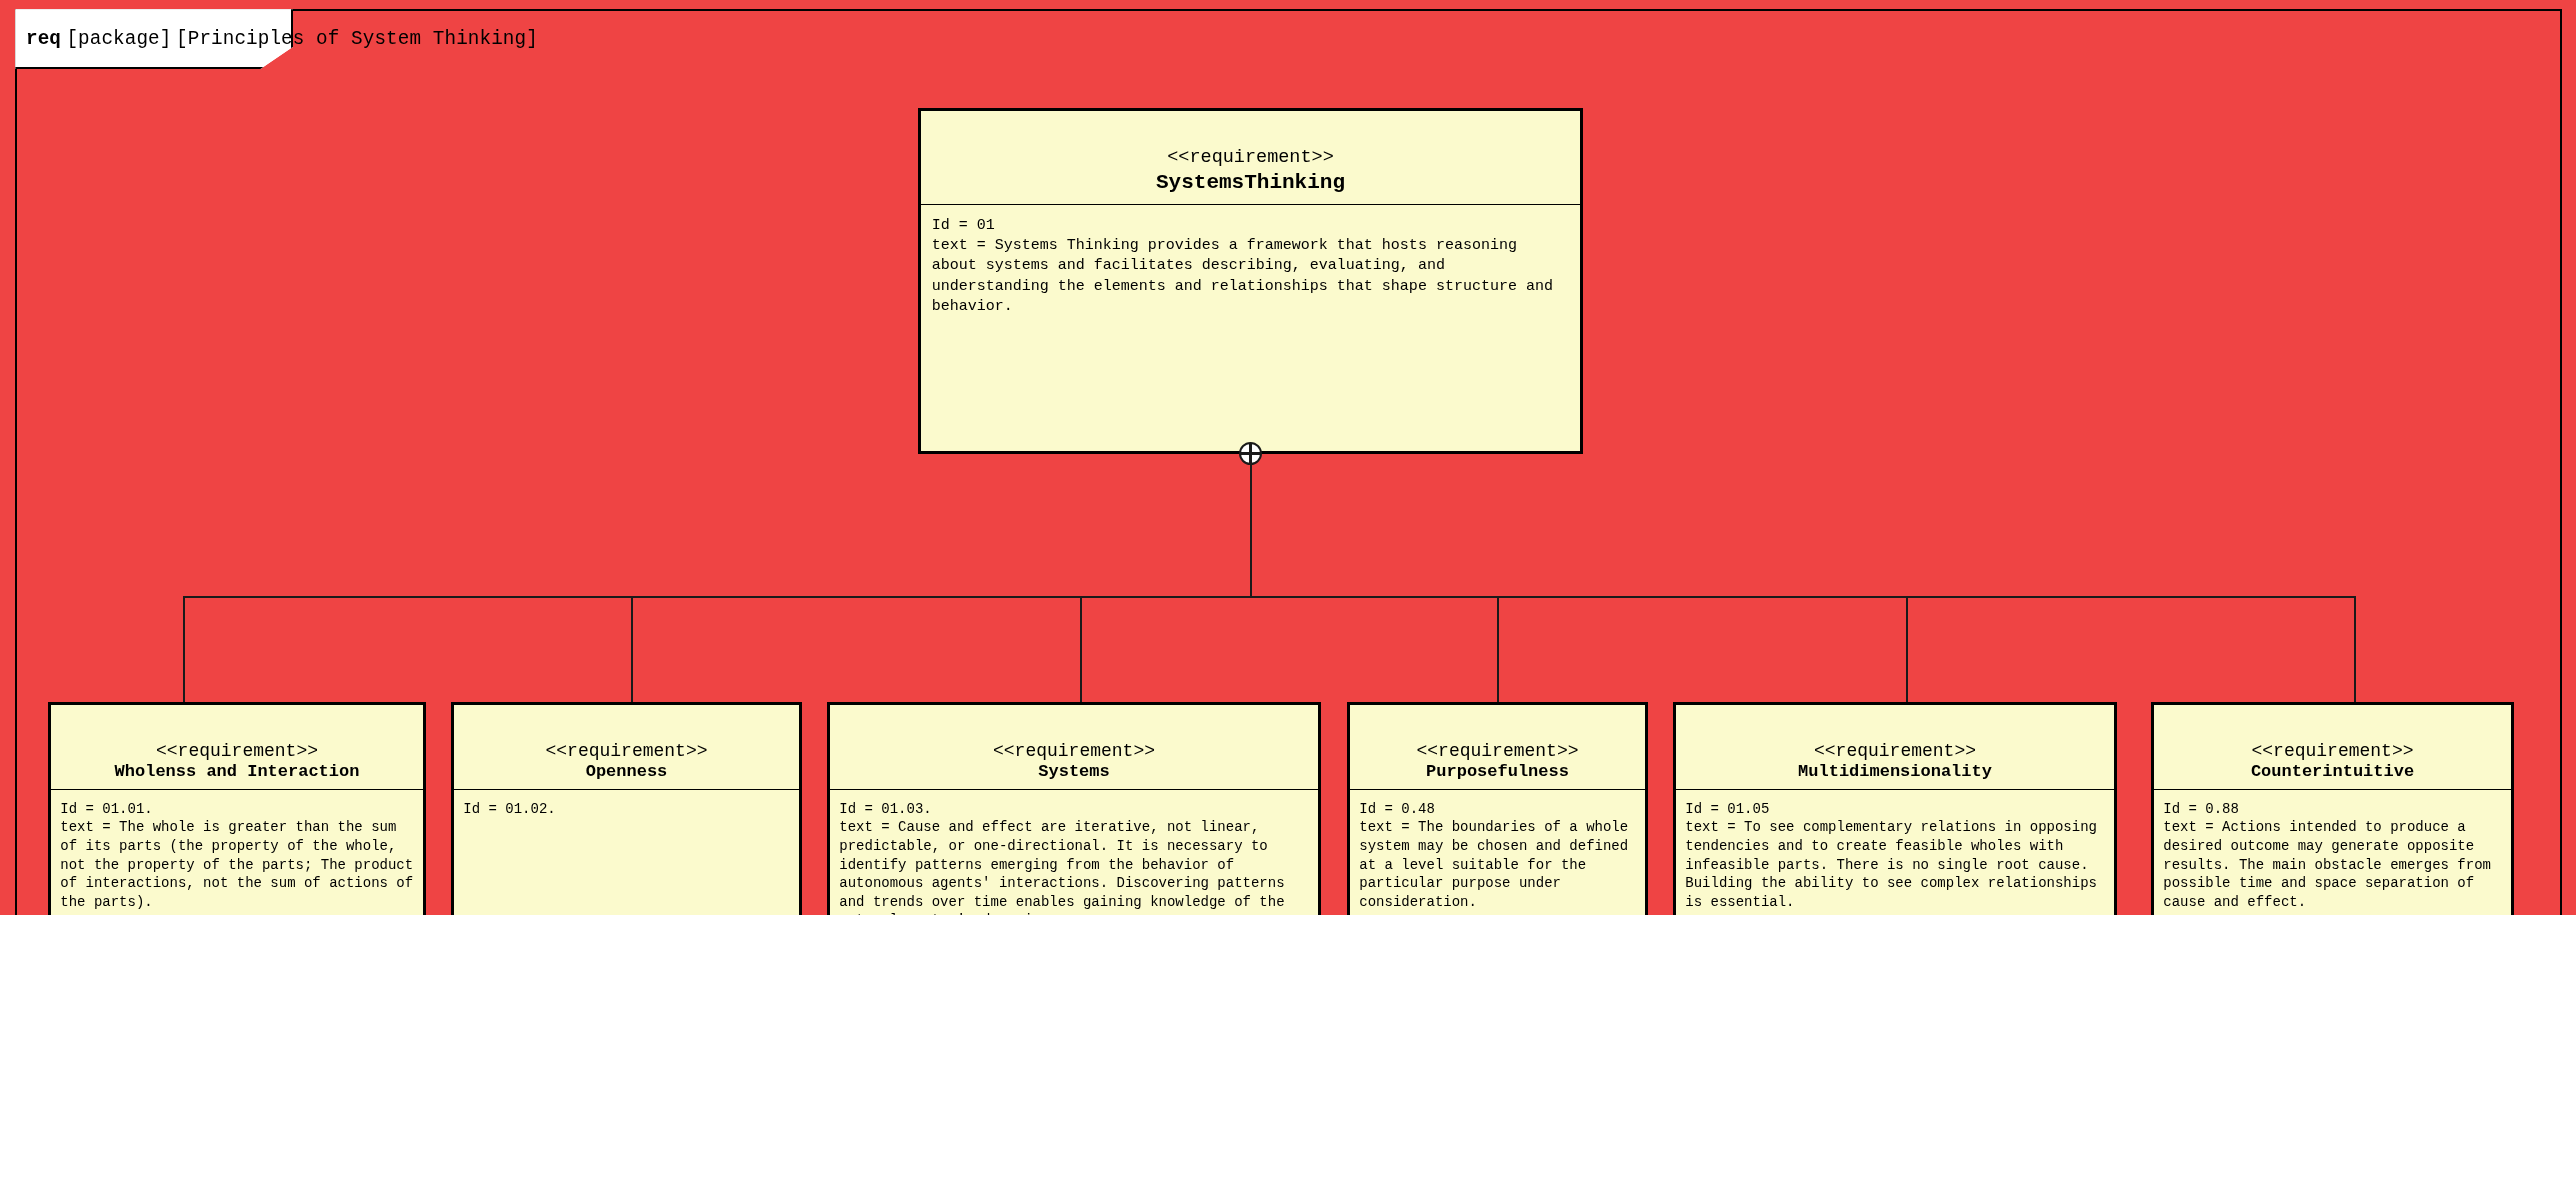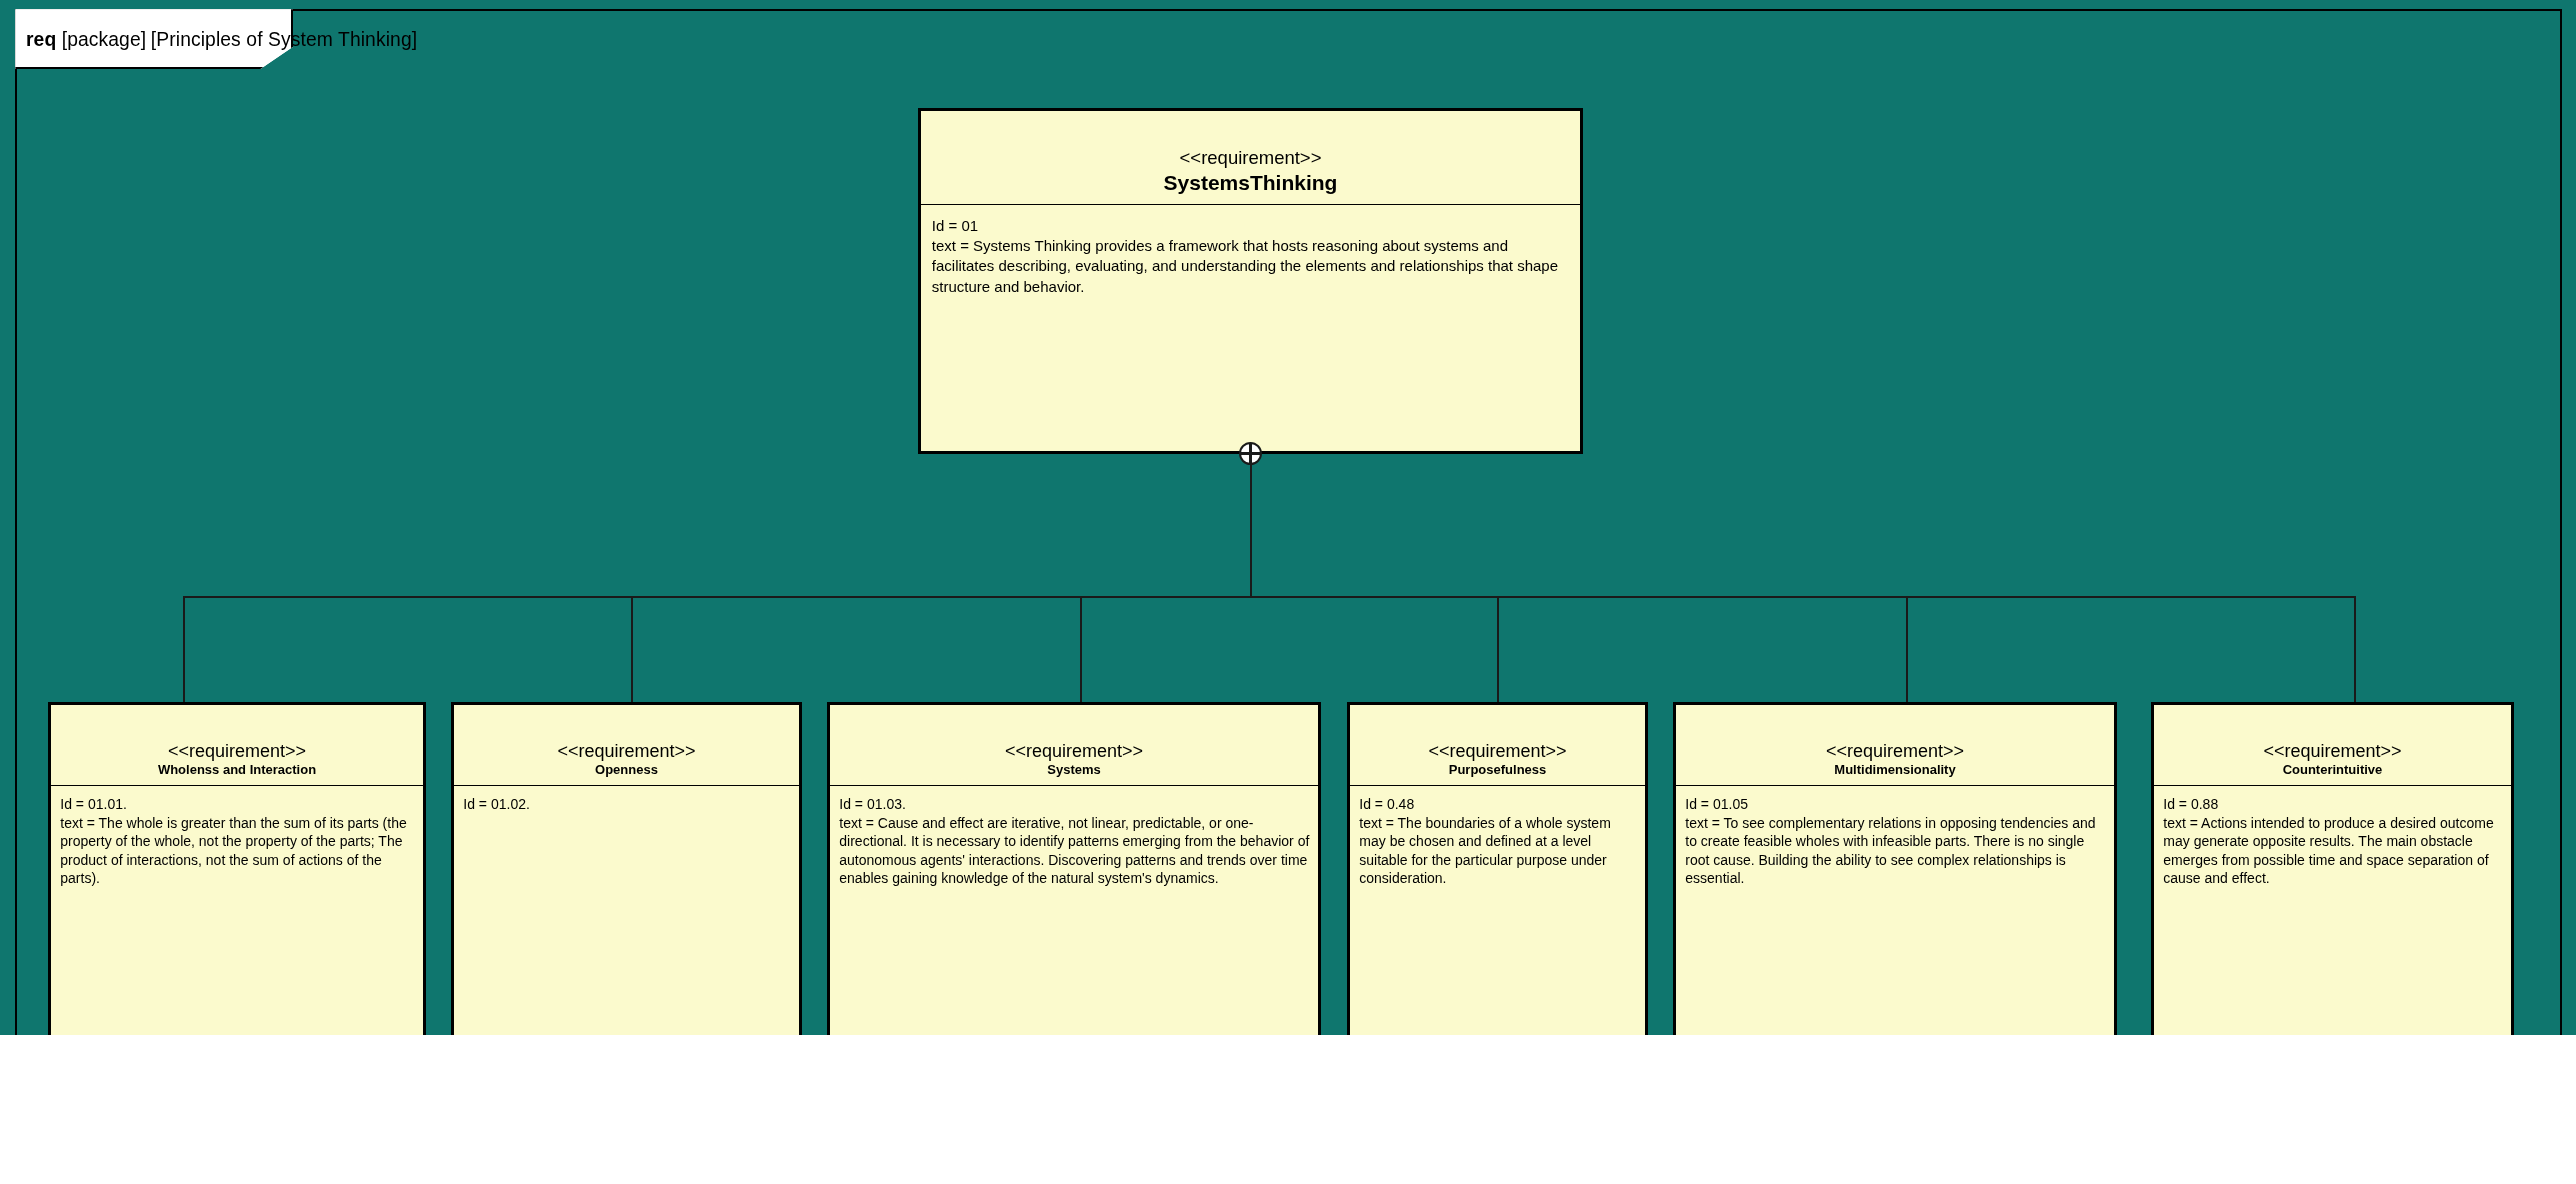--- a/index.html
+++ b/index.html
@@ -8,23 +8,24 @@
     padding: 0;
     background: #ffffff;
   }
   body {
     font-family: "Liberation Sans", "DejaVu Sans", sans-serif;
     color: #000000;
   }
   #canvas {
     position: relative;
     width: 2576px;
-    height: 1035px;
-    background: #0f766e;
+    height: 915px;
+    background: #ef4444;
     overflow: hidden;
+    font-family: Liberation Mono, monospace;
   }
 
   
   .frame {
     position: absolute;
     left: 15.4px;
     top: 9.3px;
     width: 2547px;
     height: 1158px;
     border: 2.3px solid #000000;
@@ -88,21 +89,21 @@
     padding: 7.7px 6.2px 7px 6.2px;
     text-align: center;
     margin-top: 28px;
   }
   .req-stereotype {
     font-size: 18px;
     line-height: 1.12;
     white-space: nowrap;
   }
   .req-title {
-    font-size: 13px;
+    font-size: 17px;
     font-weight: bold;
     line-height: 1.18;
     white-space: nowrap;
     margin-top: 1.5px;
   }
   .req-body {
     padding: 9.3px 7.7px 6.2px 9.3px;
     font-size: 14px;
     line-height: 1.33;
   }

